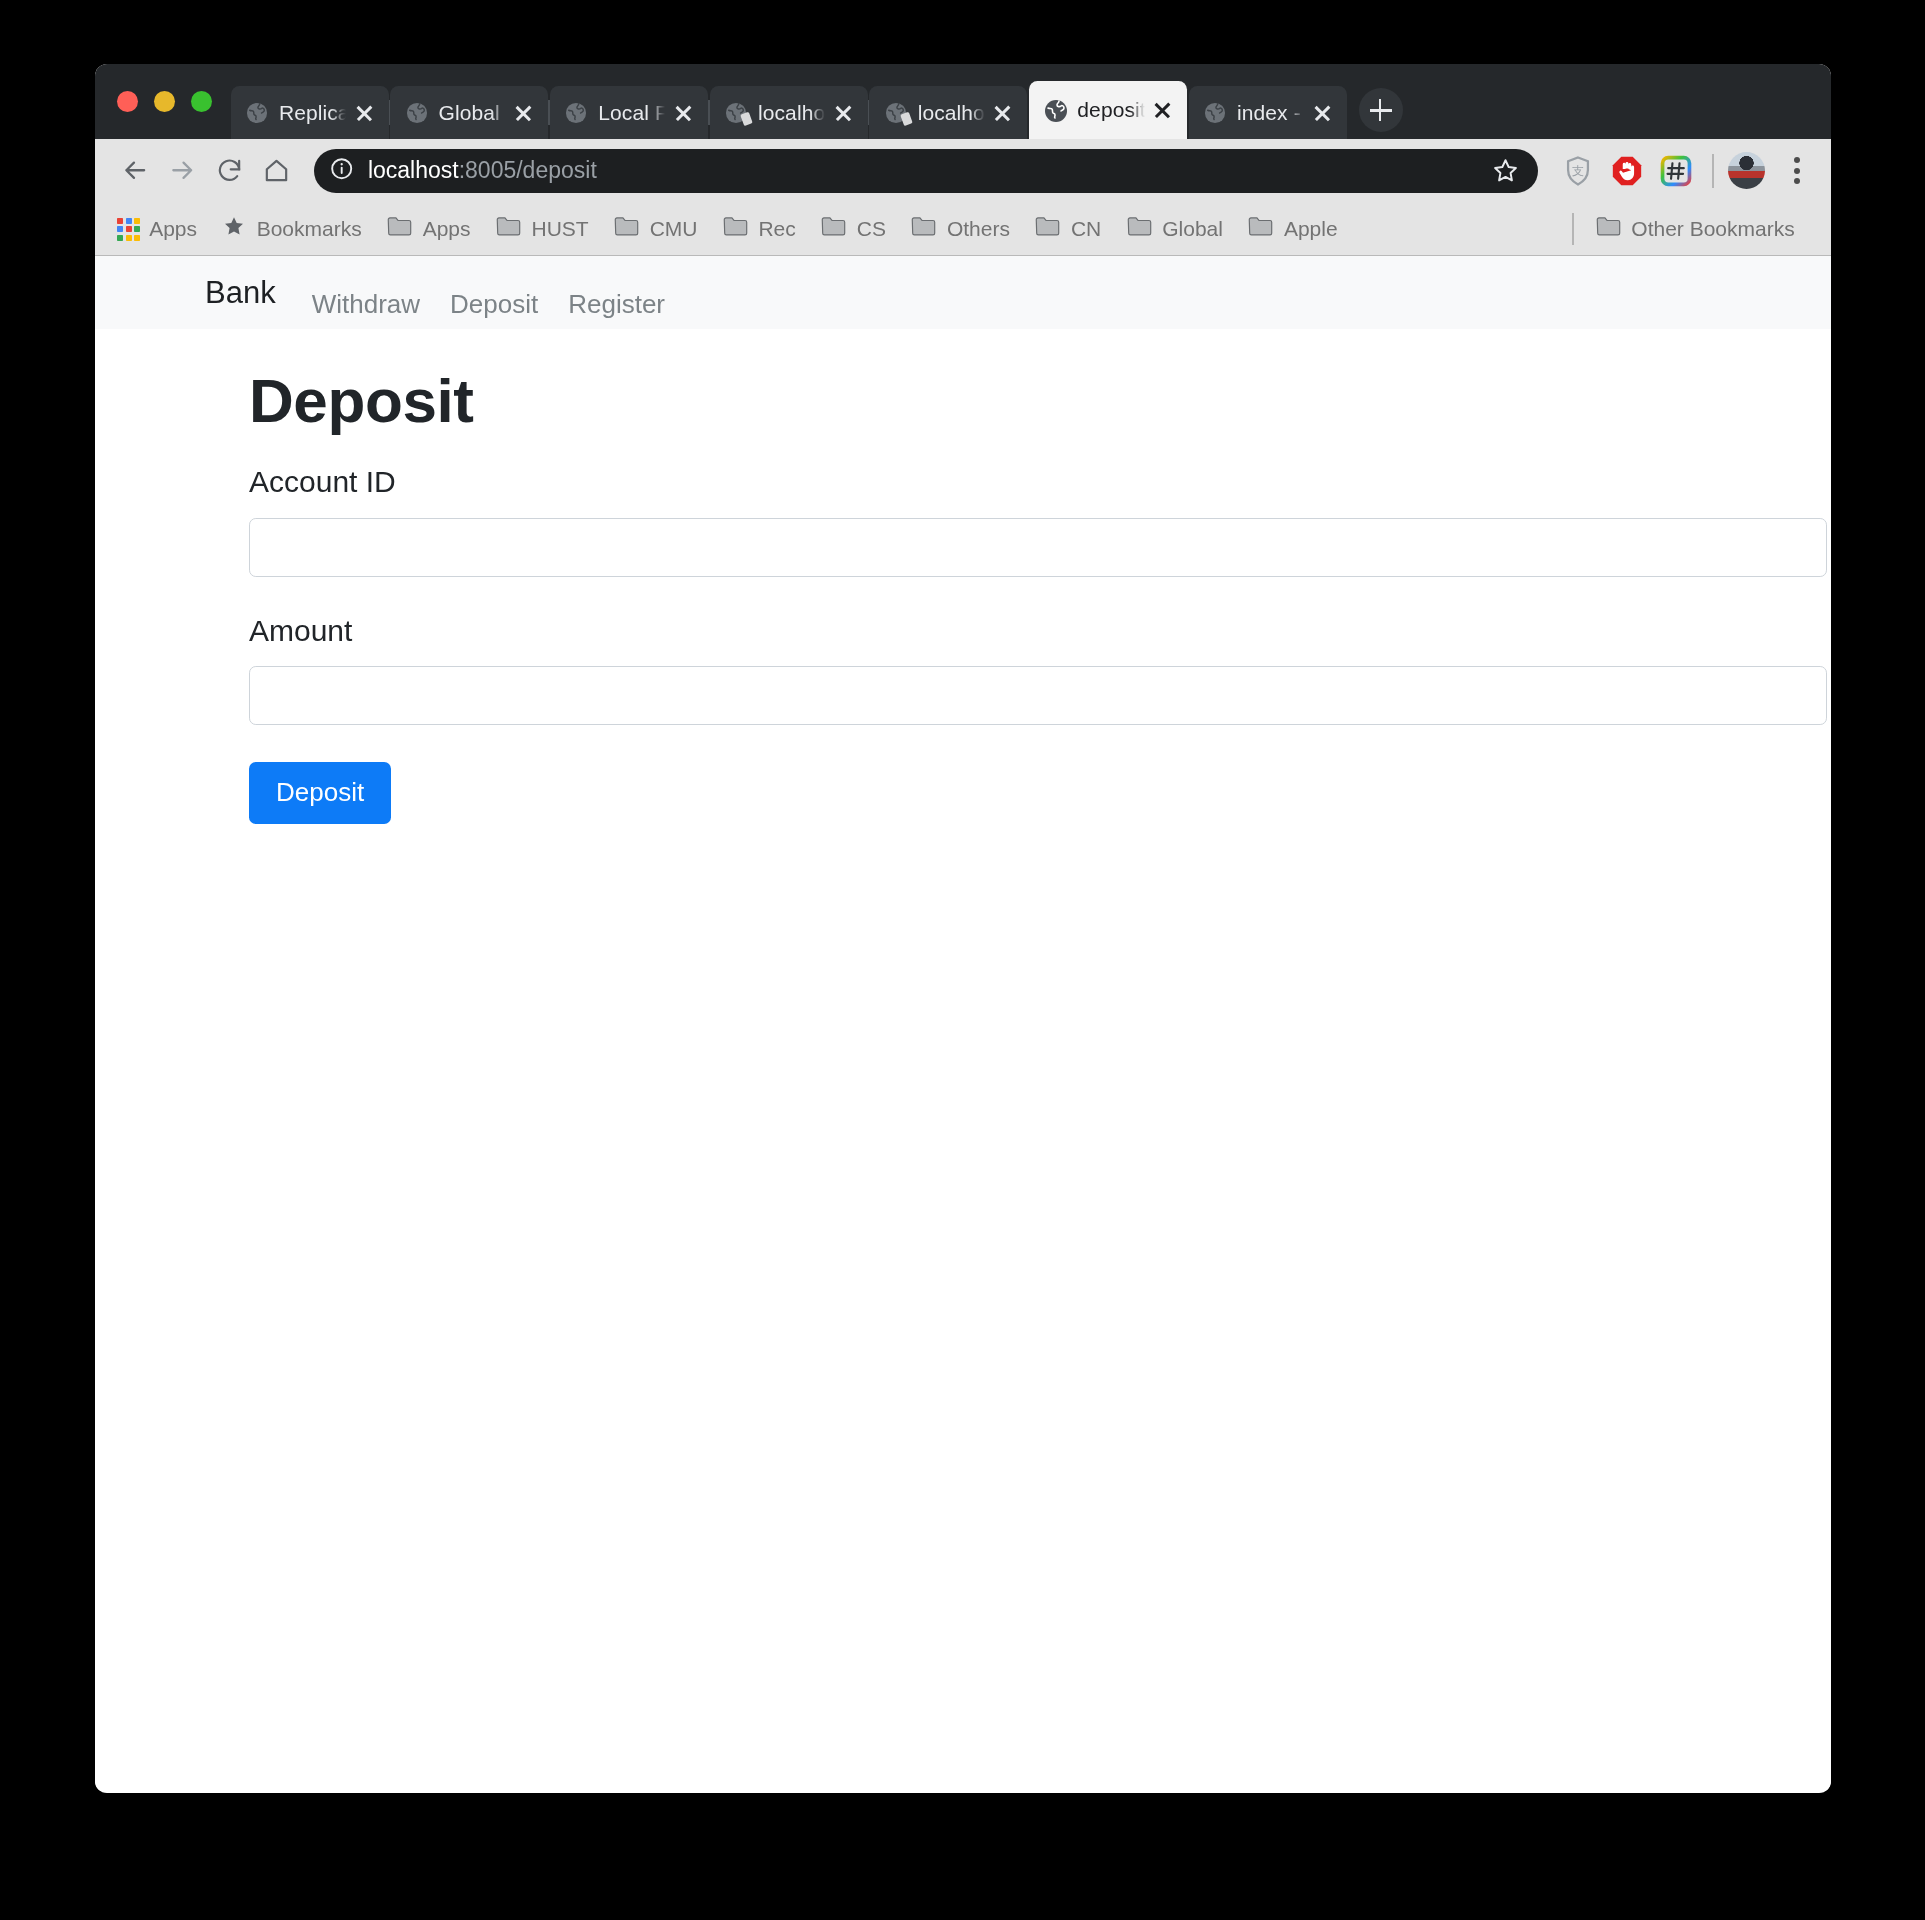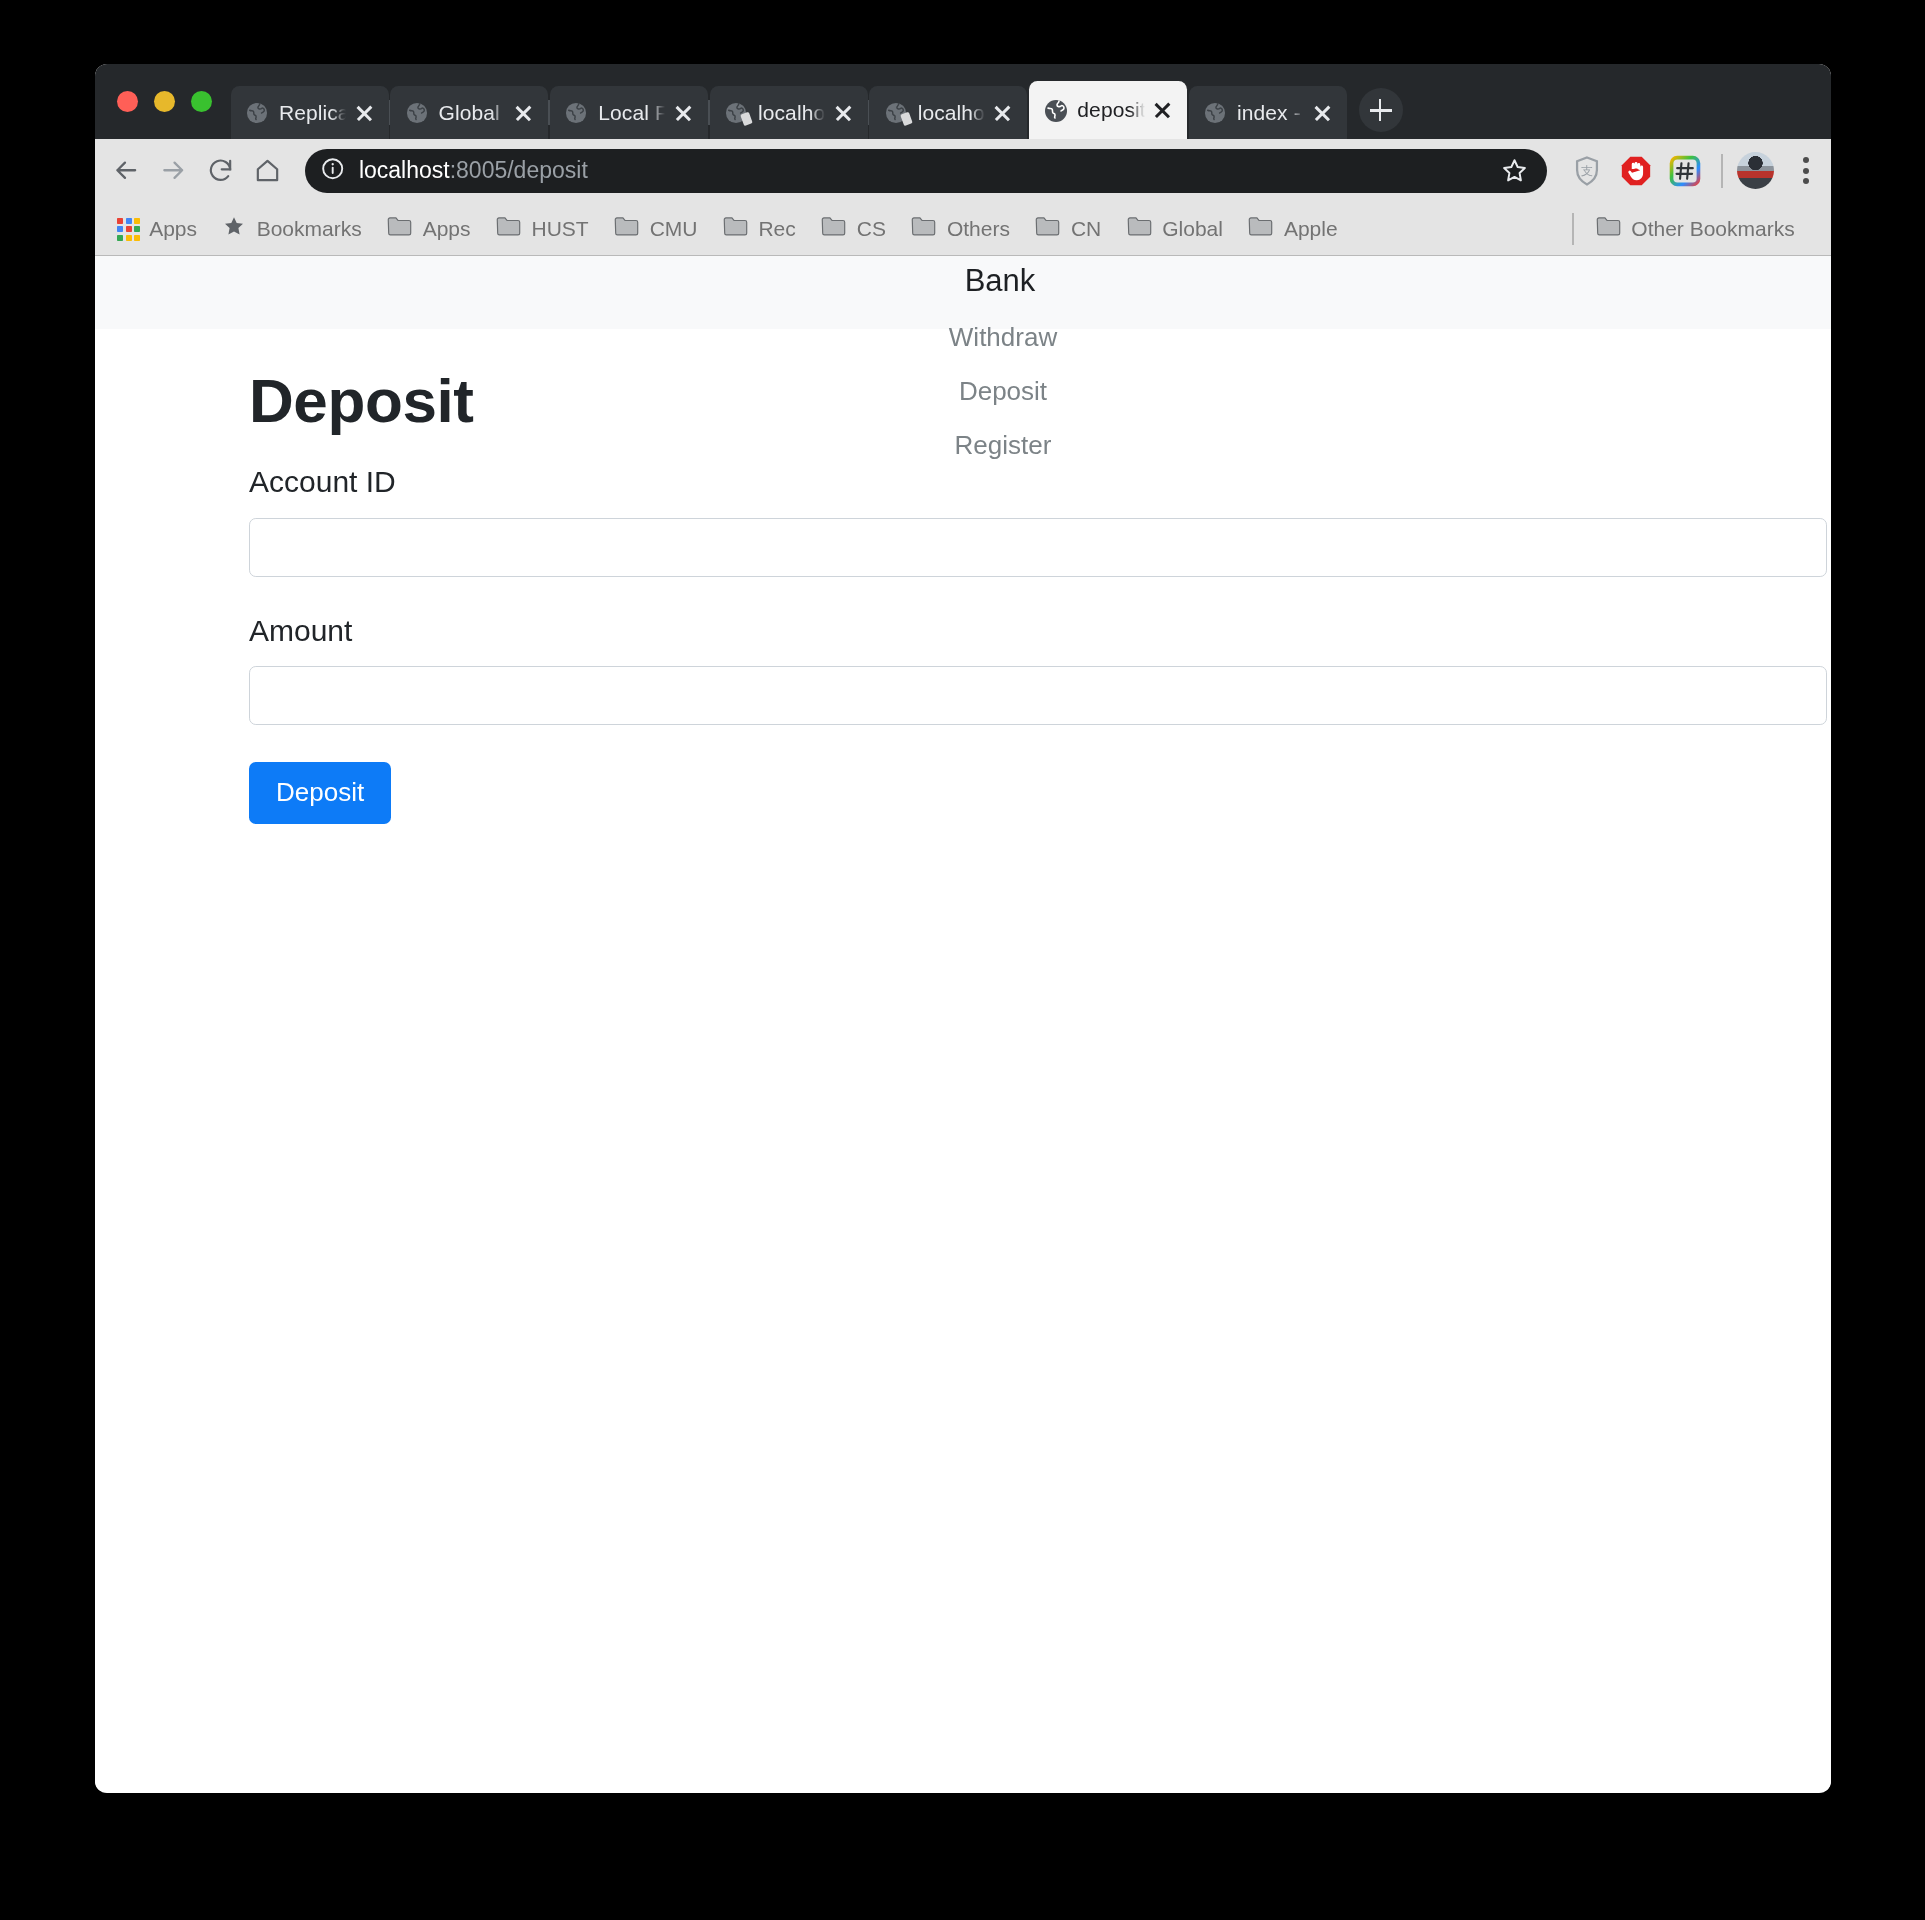--- a/index.html
+++ b/index.html
@@ -153,21 +153,21 @@
   }
   #new-tab-button::before { left: 11px; top: 21px; width: 22px; height: 2.5px; }
   #new-tab-button::after { left: 9.7px; top: 11px; width: 2.5px; height: 22px; margin-left: 10.2px; }
 
   
   #toolbar {
     height: 63px;
     background: #e4e4e4;
     display: flex;
     align-items: center;
-    padding: 0 8px;
+    padding: 0 17px;
     box-sizing: border-box;
   }
   .nav-btn {
     width: 47px;
     height: 47px;
     display: flex;
     align-items: center;
     justify-content: center;
     flex: 0 0 auto;
   }
@@ -285,23 +285,22 @@
   #page {
     background: #ffffff;
     height: calc(100% - 75px - 63px - 56px);
     overflow: hidden;
   }
   #site-navbar {
     background: #f8f9fa;
     height: 73px;
     display: flex;
     align-items: center;
-    padding: 7px 0 0 110px;
+    padding: 0 0 0 110px;
     box-sizing: border-box;
-    flex-direction: column;
   }
   #brand {
     font-size: 31px;
     color: #1d2023;
     margin-right: 36px;
   }
   .site-nav-link {
     font-size: 26px;
     color: #7c8387;
     margin-right: 30px;

